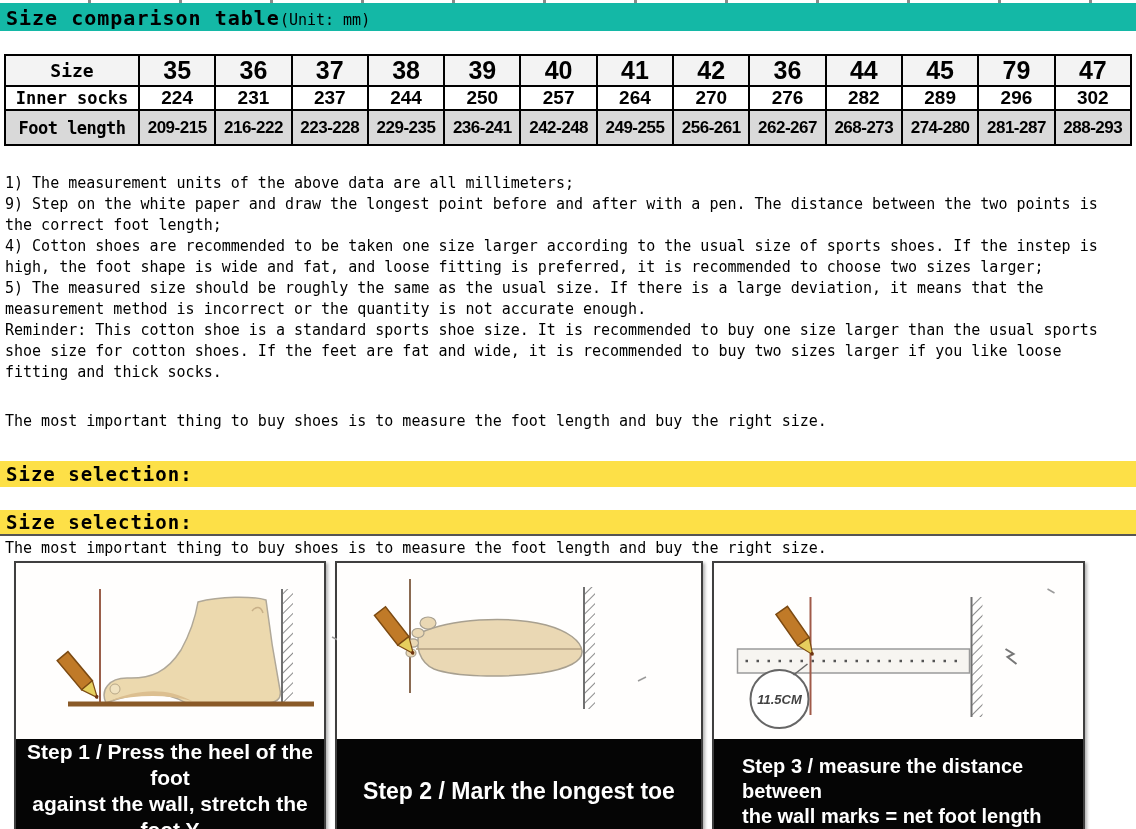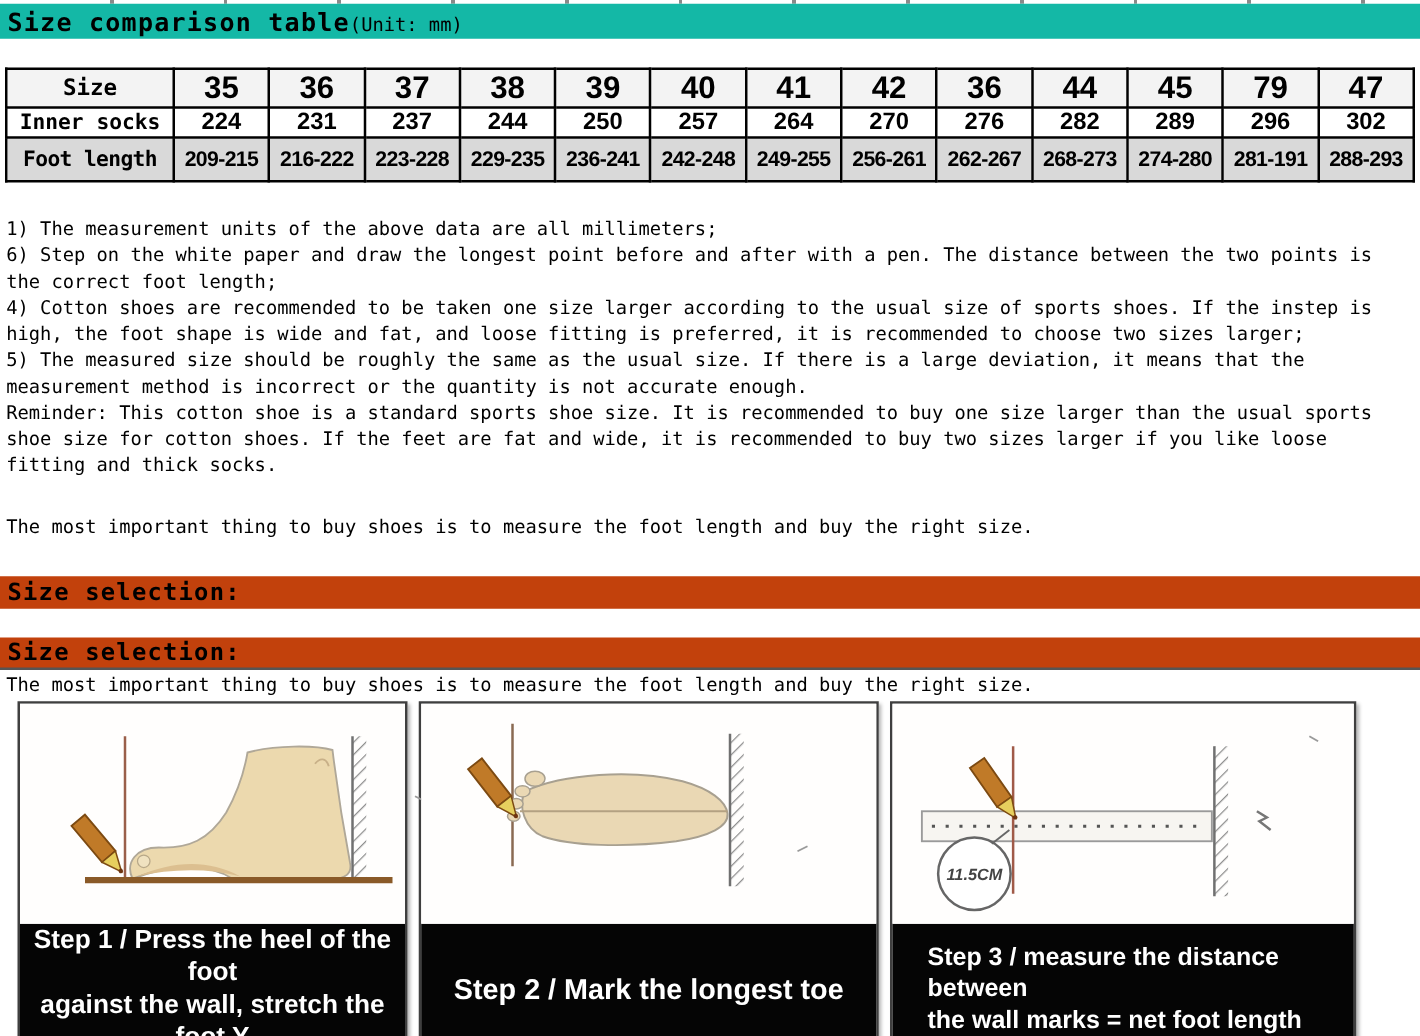--- a/index.html
+++ b/index.html
@@ -37,21 +37,21 @@
   }
   .size-table tr.hdr td.lbl { font-size:18px; }
   .size-table tr.inner td.lbl, .size-table tr.foot td.lbl { font-size:17px; }
 
   .notes { margin:27px 5px 0 5px; font-size:15px; line-height:21px; }
   .notes p { margin:0; }
 
   .important { margin:29px 5px 0 5px; font-size:15px; }
 
   .sel-bar {
-    background:#c2410c; height:26px; display:flex; align-items:center;
+    background:#fde047; height:26px; display:flex; align-items:center;
     padding-left:6px; font-weight:bold; font-size:19px; letter-spacing:1px;
   }
   .sel-bar.first { margin-top:31px; }
   .sel-bar.second { margin-top:23px; border-bottom:2px solid #555; }
   .important2 { margin:3px 5px 0 5px; font-size:15px; }
 
   .panels { display:flex; margin:4px 0 0 14px; gap:9px; }
   .panel {
     border:2px solid #3f3f3f; background:#ffffff; display:flex; flex-direction:column;
     box-shadow:2px 2px 3px rgba(0,0,0,0.3);
@@ -148,29 +148,29 @@
     <td>216-222</td>
     <td>223-228</td>
     <td>229-235</td>
     <td>236-241</td>
     <td>242-248</td>
     <td>249-255</td>
     <td>256-261</td>
     <td>262-267</td>
     <td>268-273</td>
     <td>274-280</td>
-    <td>281-191</td>
+    <td>281-287</td>
     <td>288-293</td>
   </tr>
 </tbody>
   </table>
 
 <div class="notes">
   <p>1) The measurement units of the above data are all millimeters;</p>
-  <p>6) Step on the white paper and draw the longest point before and after with a pen. The distance between the two points is the correct foot length;</p>
+  <p>9) Step on the white paper and draw the longest point before and after with a pen. The distance between the two points is the correct foot length;</p>
   <p>4) Cotton shoes are recommended to be taken one size larger according to the usual size of sports shoes. If the instep is high, the foot shape is wide and fat, and loose fitting is preferred, it is recommended to choose two sizes larger;</p>
   <p>5) The measured size should be roughly the same as the usual size. If there is a large deviation, it means that the measurement method is incorrect or the quantity is not accurate enough.</p>
   <p>Reminder: This cotton shoe is a standard sports shoe size. It is recommended to buy one size larger than the usual sports shoe size for cotton shoes. If the feet are fat and wide, it is recommended to buy two sizes larger if you like loose fitting and thick socks.</p>
 </div>
 
 <div class="important">The most important thing to buy shoes is to measure the foot length and buy the right size.</div>
 
 <div class="sel-bar first">
   <span>Size selection:</span>
 </div>

